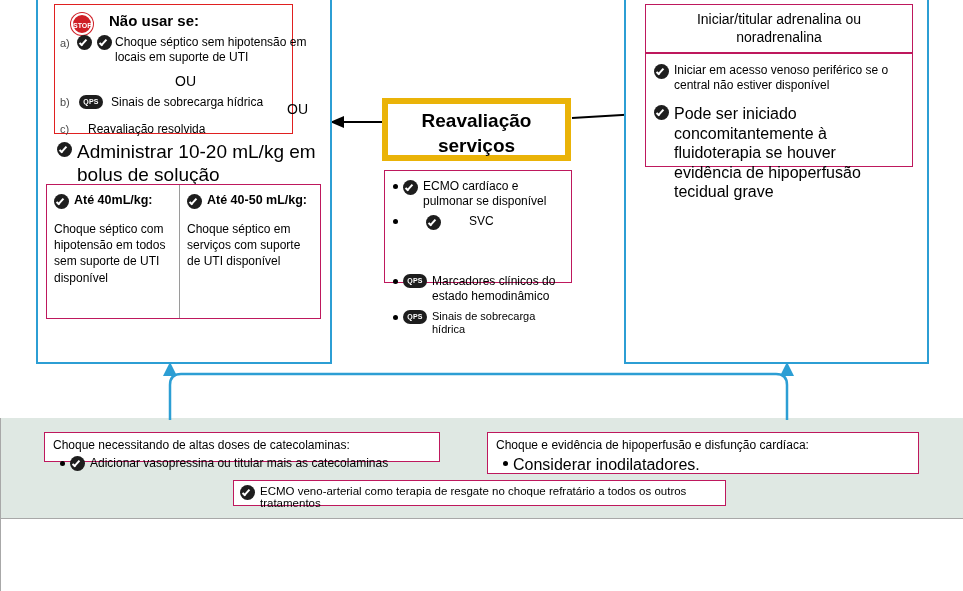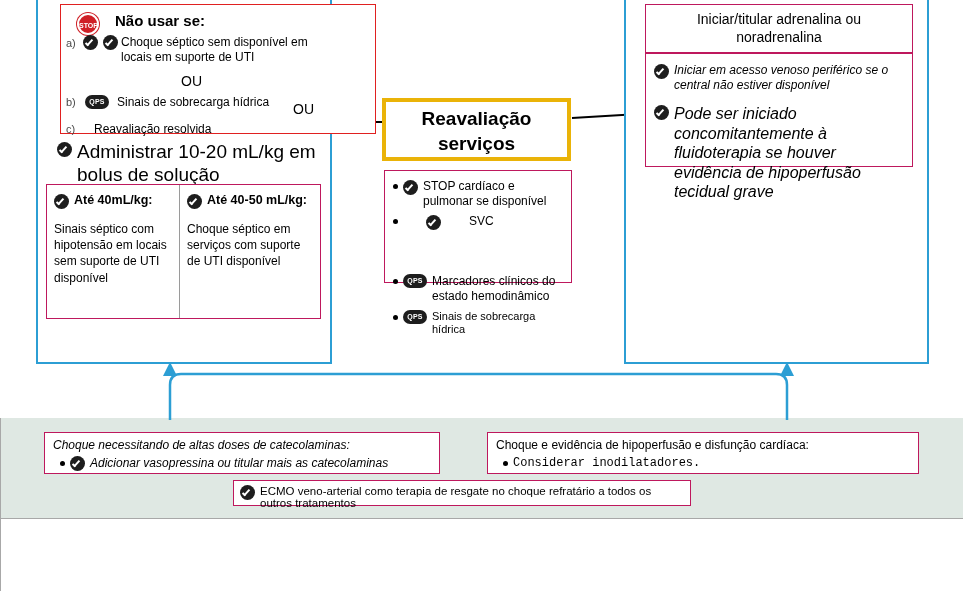--- a/index.html
+++ b/index.html
@@ -36,21 +36,21 @@
     box-sizing: border-box;
   }
   .red-box {
     position: absolute;
     border: 1px solid #e02020;
     background: #ffffff;
     box-sizing: border-box;
   }
   .black-box {
     position: absolute;
-    border: 4px solid #eab308;
+    border: 6px solid #eab308;
     background: #ffffff;
     box-sizing: border-box;
     padding-left: 13px;
   }
   .check-icon {
     width: 15px;
     height: 15px;
     border-radius: 50%;
     background: #1d1d1d;
     position: relative;
@@ -108,21 +108,21 @@
   .row {
     display: flex;
     align-items: flex-start;
     gap: 5px;
   }
   .row-text {
     line-height: 1.22;
   }
   
   #left-outer { left: 36px; top: -40px; width: 296px; height: 404px; }
-  #left-warning-box { left: 60px; top: 4px; width: 316px; height: 130px; }
+  #left-warning-box { left: 54px; top: 4px; width: 239px; height: 130px; }
   #left-lower-grid { left: 46px; top: 184px; width: 275px; height: 135px; }
   .grid-divider {
     position: absolute;
     left: 132px;
     top: 0;
     width: 1px;
     height: 100%;
     background: #9a9a9a;
   }
   .grid-cell {
@@ -140,23 +140,23 @@
   #right-body-box { left: 645px; top: 53px; width: 268px; height: 114px; }
   
   #bottom-band {
     position: absolute;
     left: 0;
     top: 418px;
     width: 963px;
     height: 100px;
     background: #dfe8e3;
   }
-  #bottom-left-box { left: 44px; top: 432px; width: 396px; height: 42px; font-style: italic; }
+  #bottom-left-box { left: 44px; top: 432px; width: 396px; height: 30px; }
   #bottom-right-box { left: 487px; top: 432px; width: 432px; height: 42px; }
-  #bottom-ecmo-box { left: 233px; top: 480px; width: 458px; height: 26px; }
+  #bottom-ecmo-box { left: 233px; top: 480px; width: 493px; height: 26px; }
   #bottom-rule {
     position: absolute;
     left: 0;
     top: 518px;
     width: 963px;
     height: 1px;
     background: #a8a8a8;
   }
   #left-edge-rule {
     position: absolute;
@@ -212,21 +212,21 @@
     <div style="position:absolute; left:16px; top:8px;">
       <div class="stop-icon">STOP</div>
     </div>
     <div style="position:absolute; left:54px; top:7px; font-size:15px; font-weight:bold;">Não usar se:</div>
 
     <div class="label-abc" style="left:5px; top:32px;">a)</div>
     <div style="position:absolute; left:22px; top:30px;" class="row">
       <div class="check-icon"></div>
       <div class="check-icon"></div>
     </div>
-    <div style="position:absolute; left:60px; top:30px; width:205px; font-size:12px;" class="row-text">Choque séptico sem disponível em locais em suporte de UTI</div>
+    <div style="position:absolute; left:60px; top:30px; width:205px; font-size:12px;" class="row-text">Choque séptico sem hipotensão em locais em suporte de UTI</div>
 
     <div class="ou-label" style="left:120px; top:68px;">OU</div>
 
     <div class="label-abc" style="left:5px; top:91px;">b)</div>
     <div style="position:absolute; left:24px; top:90px;">
       <div class="qps-icon">QPS</div>
     </div>
     <div style="position:absolute; left:56px; top:90px; width:215px; font-size:12px;" class="row-text">Sinais de sobrecarga hídrica</div>
 
     <div class="ou-label" style="left:232px; top:96px;">OU</div>
@@ -241,21 +241,21 @@
   </div>
 
   <div class="grey-box" id="left-lower-grid">
     <div class="grid-divider"></div>
 
     <div class="grid-cell" style="left:0; width:132px;">
       <div class="row">
         <div class="check-icon" style="margin-top:1px;"></div>
         <div style="font-size:12.5px; font-weight:bold;">Até 40mL/kg:</div>
       </div>
-      <div style="margin-top:12px; font-size:12px; line-height:1.35;">Sinais séptico com hipotensão em locais sem suporte de UTI disponível</div>
+      <div style="margin-top:12px; font-size:12px; line-height:1.35;">Choque séptico com hipotensão em todos sem suporte de UTI disponível</div>
     </div>
 
     <div class="grid-cell" style="left:133px; width:142px;">
       <div class="row">
         <div class="check-icon" style="margin-top:1px;"></div>
         <div style="font-size:12.5px; font-weight:bold;">Até 40-50 mL/kg:</div>
       </div>
       <div style="margin-top:12px; font-size:12px; line-height:1.35;">Choque séptico em serviços com suporte de UTI disponível</div>
     </div>
   </div>
@@ -263,21 +263,21 @@
   <div class="black-box" id="middle-main-box">
     <div style="position:absolute; left:0; top:6px; width:100%; text-align:center; font-size:19px; font-weight:bold;">Reavaliação</div>
     <div style="position:absolute; left:0; top:31px; width:100%; text-align:center; font-size:19px; font-weight:bold;">serviços</div>
   </div>
 
   <div class="grey-box" id="middle-list-box">
     <div style="padding:8px 8px 0 8px;">
       <div class="row" style="margin-bottom:6px;">
         <div class="bullet-dot"></div>
         <div class="check-icon" style="margin-top:1px;"></div>
-        <div class="row-text" style="font-size:12px; width:132px;">STOP cardíaco e pulmonar se disponível</div>
+        <div class="row-text" style="font-size:12px; width:132px;">ECMO cardíaco e pulmonar se disponível</div>
       </div>
       <div class="row" style="margin-bottom:6px;gap:28px;">
         <div class="bullet-dot"></div>
         <div class="check-icon" style="margin-top:1px;"></div>
         <div class="row-text" style="font-size:12px; width:132px;">SVC</div>
       </div>
       <div class="row" style="margin-bottom:6px;margin-top:44px;">
         <div class="bullet-dot"></div>
         <div class="qps-icon">QPS</div>
         <div class="row-text" style="font-size:12px; width:128px;">Marcadores clínicos do estado hemodinâmico</div>
@@ -291,21 +291,21 @@
   </div>
 
   <div class="blue-box" id="right-outer"></div>
 
   <div class="grey-box" id="right-title-box">
     <div style="position:absolute; left:0; top:6px; width:100%; text-align:center; font-size:14px;">Iniciar/titular adrenalina ou</div>
     <div style="position:absolute; left:0; top:24px; width:100%; text-align:center; font-size:14px;">noradrenalina</div>
   </div>
 
   <div class="grey-box" id="right-body-box">
-    <div style="padding:9px 10px 0 8px;font-style:italic;">
+    <div style="padding:9px 10px 0 8px;">
       <div class="row" style="margin-bottom:12px;">
         <div class="check-icon" style="margin-top:1px;"></div>
         <div class="row-text" style="font-size:12px; width:228px;">Iniciar em acesso venoso periférico se o central não estiver disponível</div>
       </div>
       <div class="row">
         <div class="check-icon" style="margin-top:1px;"></div>
         <div class="row-text" style="font-size:16px; width:228px;">Pode ser iniciado concomitantemente à fluidoterapia se houver evidência de hipoperfusão tecidual grave</div>
       </div>
     </div>
   </div>
@@ -319,21 +319,21 @@
         <div style="font-size:12px;">Adicionar vasopressina ou titular mais as catecolaminas</div>
       </div>
     </div>
   </div>
 
   <div class="grey-box" id="bottom-right-box">
     <div style="padding:5px 8px 0 8px;">
       <div style="font-size:12px;">Choque e evidência de hipoperfusão e disfunção cardíaca:</div>
       <div class="row" style="margin-top:4px;">
         <div class="bullet-dot" style="margin-left:7px;"></div>
-        <div style="font-size:12px;font-family:Liberation Mono, monospace;">Considerar inodilatadores.</div>
+        <div style="font-size:16px;">Considerar inodilatadores.</div>
       </div>
     </div>
   </div>
 
   <div class="grey-box" id="bottom-ecmo-box">
     <div class="row" style="padding:4px 6px 0 6px;">
       <div class="check-icon" style="margin-top:0;"></div>
       <div style="font-size:11.5px;">ECMO veno-arterial como terapia de resgate no choque refratário a todos os outros tratamentos</div>
     </div>
   </div>

